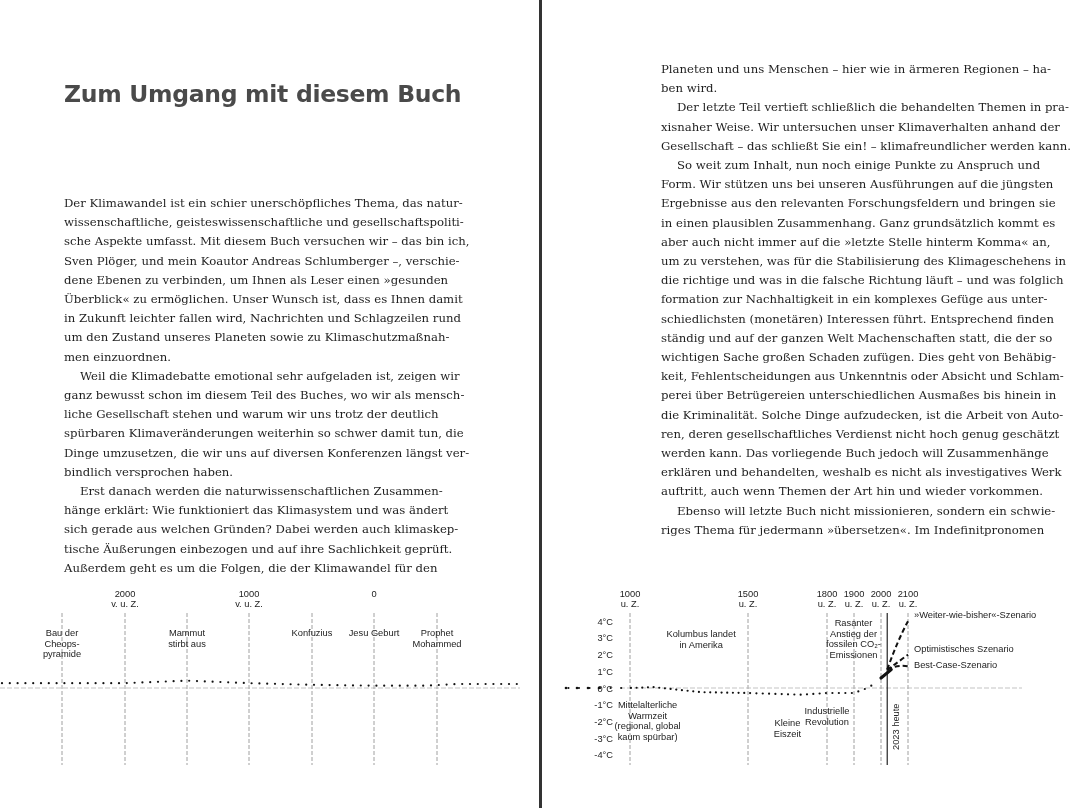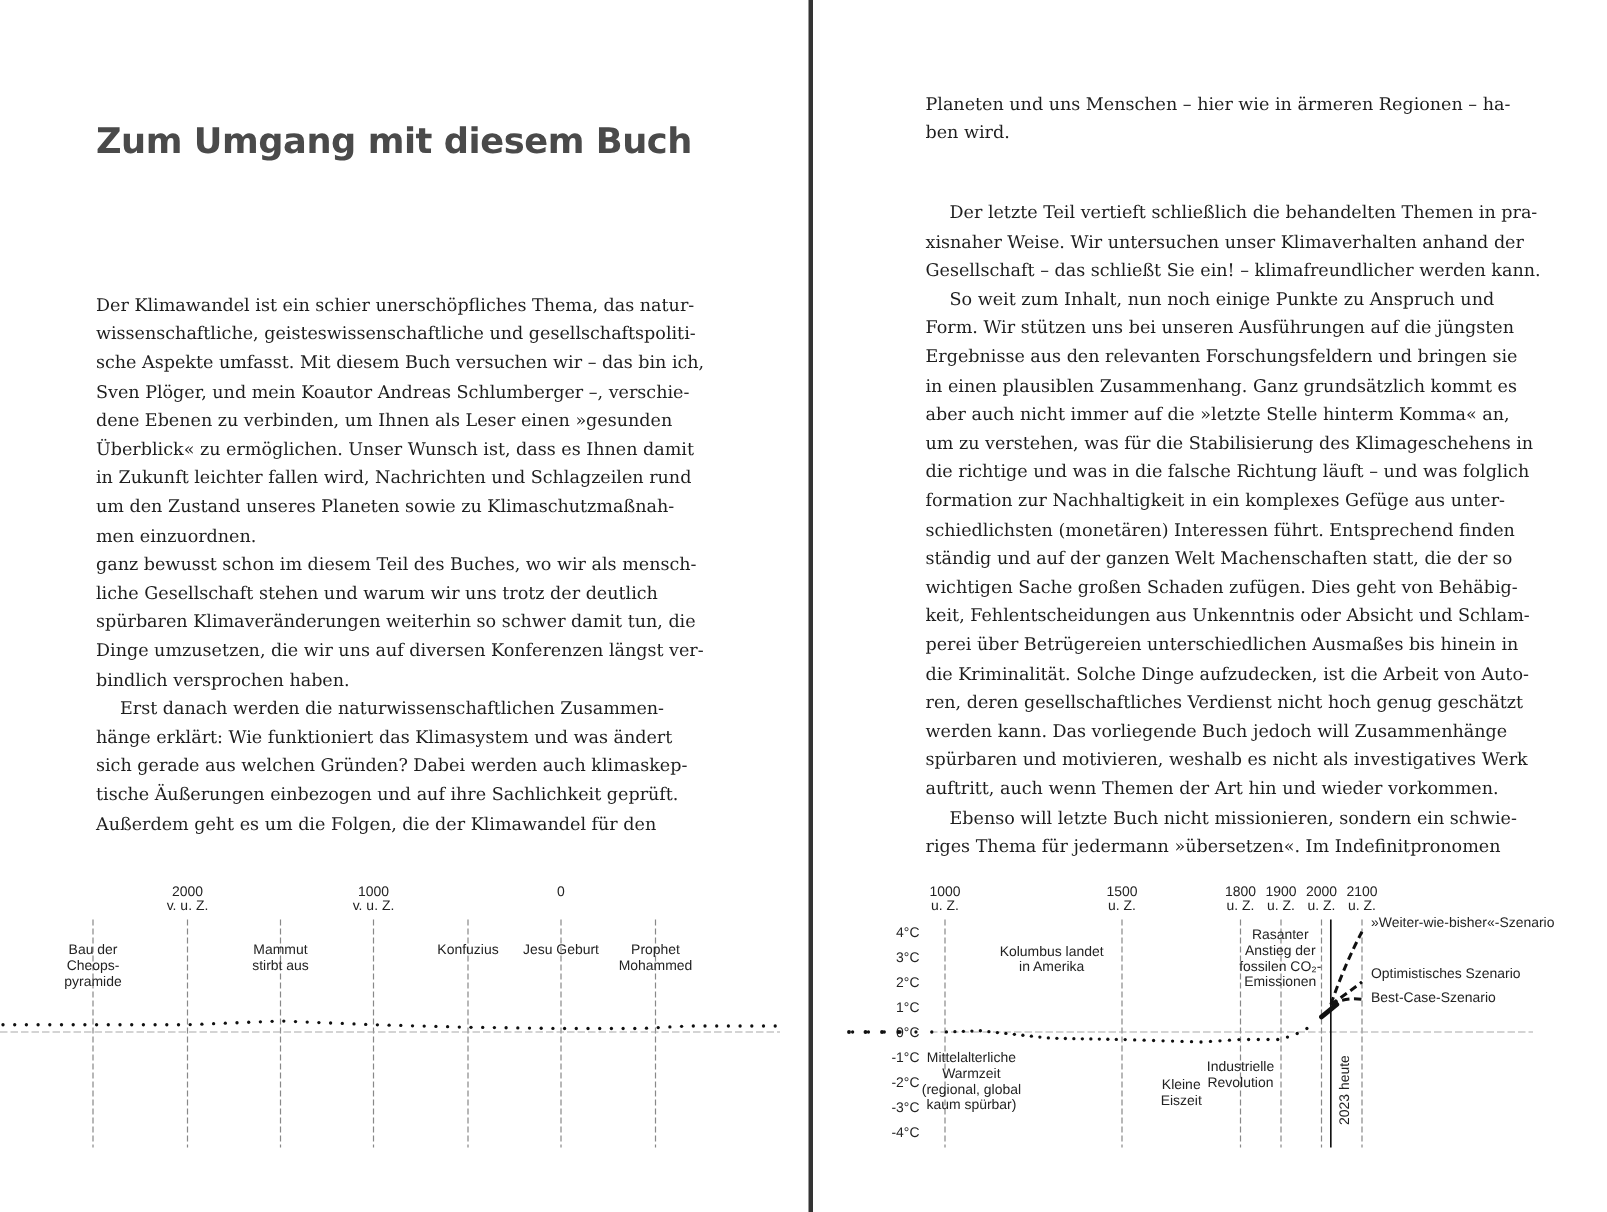--- a/index.html
+++ b/index.html
@@ -1,21 +1,21 @@
 <!DOCTYPE html>
 <html><head>
 <meta charset="utf-8">
 <style>
   html, body { margin: 0; padding: 0; }
   body { width: 1071px; height: 808px; background: #fff; position: relative; overflow: hidden; font-family: "DejaVu Serif", serif; color: #1e1e1e; }
   .divider { position: absolute; left: 539px; top: 0; width: 3px; height: 808px; background: #333; }
   .title { position: absolute; left: 64px; top: 64px; font-family: "DejaVu Sans", sans-serif; font-weight: bold; font-size: 23.5px; color: #4a4a4a; letter-spacing: -0.3px; white-space: nowrap; }
   .col { position: absolute; width: 372px; font-size: 11.7px; line-height: 19.2px; text-align: justify; }
   .col-left { left: 64px; top: 194px; }
-  .col-right { left: 617px; top: 60px; }
+  .col-right { left: 661px; top: 60px; }
   .col p { margin: 0; text-indent: 0; }
   .col .line { display: block; text-align: justify; text-align-last: justify; white-space: nowrap; }
   .col .line.last { text-align-last: left; }
   svg.chart { position: absolute; left: 0; top: 580px; }
   svg text { font-family: "Liberation Sans", sans-serif; font-size: 9.3px; fill: #222; }
 </style>
 </head>
 <body>
 
 <div class="divider"></div>
@@ -28,41 +28,42 @@
       <span class="line">wissenschaftliche, geisteswissenschaftliche und gesellschaftspoliti-</span>
       <span class="line">sche Aspekte umfasst. Mit diesem Buch versuchen wir – das bin ich,</span>
       <span class="line">Sven Plöger, und mein Koautor Andreas Schlumberger –, verschie-</span>
       <span class="line">dene Ebenen zu verbinden, um Ihnen als Leser einen »gesunden</span>
       <span class="line">Überblick« zu ermöglichen. Unser Wunsch ist, dass es Ihnen damit</span>
       <span class="line">in Zukunft leichter fallen wird, Nachrichten und Schlagzeilen rund</span>
       <span class="line">um den Zustand unseres Planeten sowie zu Klimaschutzmaßnah-</span>
       <span class="line last">men einzuordnen.</span>
     </p>
     <p>
+      <span class="line" style="padding-left: 16px;">Weil die Klimadebatte emotional sehr aufgeladen ist, zeigen wir</span>
       <span class="line">ganz bewusst schon im diesem Teil des Buches, wo wir als mensch-</span>
       <span class="line">liche Gesellschaft stehen und warum wir uns trotz der deutlich</span>
       <span class="line">spürbaren Klimaveränderungen weiterhin so schwer damit tun, die</span>
       <span class="line">Dinge umzusetzen, die wir uns auf diversen Konferenzen längst ver-</span>
       <span class="line last">bindlich versprochen haben.</span>
     </p>
     <p>
       <span class="line" style="padding-left: 16px;">Erst danach werden die naturwissenschaftlichen Zusammen-</span>
       <span class="line">hänge erklärt: Wie funktioniert das Klimasystem und was ändert</span>
       <span class="line">sich gerade aus welchen Gründen? Dabei werden auch klimaskep-</span>
       <span class="line">tische Äußerungen einbezogen und auf ihre Sachlichkeit geprüft.</span>
       <span class="line">Außerdem geht es um die Folgen, die der Klimawandel für den</span>
     </p>
   </div>
 <div class="col col-right" id="col-right">
     <p>
       <span class="line">Planeten und uns Menschen – hier wie in ärmeren Regionen – ha-</span>
       <span class="line last">ben wird.</span>
     </p>
     <p>
-      <span class="line" style="padding-left: 16px; margin-top: 34px;">Der letzte Teil vertieft schließlich die behandelten Themen in pra-</span>
+      <span class="line" style="padding-left: 16px;">Der letzte Teil vertieft schließlich die behandelten Themen in pra-</span>
       <span class="line">xisnaher Weise. Wir untersuchen unser Klimaverhalten anhand der</span>
       <span class="line last">Gesellschaft – das schließt Sie ein! – klimafreundlicher werden kann.</span>
     </p>
     <p>
       <span class="line" style="padding-left: 16px;">So weit zum Inhalt, nun noch einige Punkte zu Anspruch und</span>
       <span class="line">Form. Wir stützen uns bei unseren Ausführungen auf die jüngsten</span>
       <span class="line">Ergebnisse aus den relevanten Forschungsfeldern und bringen sie</span>
       <span class="line">in einen plausiblen Zusammenhang. Ganz grundsätzlich kommt es</span>
       <span class="line">aber auch nicht immer auf die »letzte Stelle hinterm Komma« an,</span>
       <span class="line">um zu verstehen, was für die Stabilisierung des Klimageschehens in</span>
@@ -71,21 +72,21 @@
     <p>
       <span class="line">formation zur Nachhaltigkeit in ein komplexes Gefüge aus unter-</span>
       <span class="line">schiedlichsten (monetären) Interessen führt. Entsprechend finden</span>
       <span class="line">ständig und auf der ganzen Welt Machenschaften statt, die der so</span>
       <span class="line">wichtigen Sache großen Schaden zufügen. Dies geht von Behäbig-</span>
       <span class="line">keit, Fehlentscheidungen aus Unkenntnis oder Absicht und Schlam-</span>
       <span class="line">perei über Betrügereien unterschiedlichen Ausmaßes bis hinein in</span>
       <span class="line">die Kriminalität. Solche Dinge aufzudecken, ist die Arbeit von Auto-</span>
       <span class="line">ren, deren gesellschaftliches Verdienst nicht hoch genug geschätzt</span>
       <span class="line">werden kann. Das vorliegende Buch jedoch will Zusammenhänge</span>
-      <span class="line">spürbaren und motivieren, weshalb es nicht als investigatives Werk</span>
+      <span class="line">erklären und behandelten, weshalb es nicht als investigatives Werk</span>
       <span class="line last">auftritt, auch wenn Themen der Art hin und wieder vorkommen.</span>
     </p>
     <p>
       <span class="line" style="padding-left: 16px;">Ebenso will letzte Buch nicht missionieren, sondern ein schwie-</span>
       <span class="line">riges Thema für jedermann »übersetzen«. Im Indefinitpronomen</span>
     </p>
   </div>
 
 <svg class="chart" id="chart" width="1071" height="228">
     <line x1="125" y1="33" x2="125" y2="185" stroke="#888" stroke-width="0.8" stroke-dasharray="4 2"></line>

